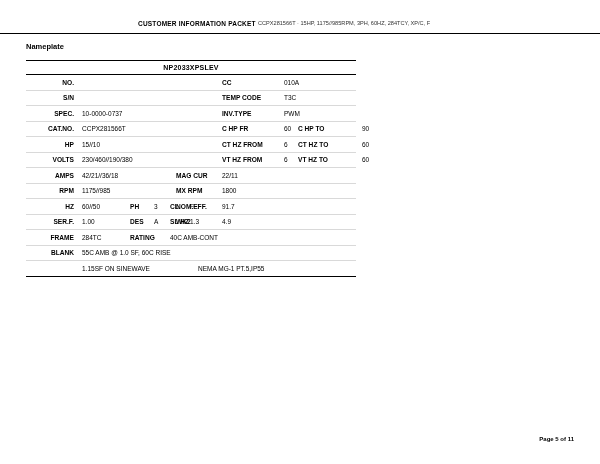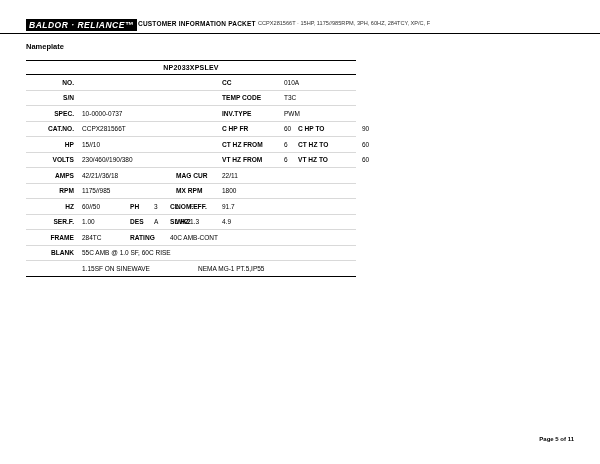--- a/index.html
+++ b/index.html
@@ -142,21 +142,20 @@
     right: 26px;
     bottom: 22px;
     font-size: 6px;
     font-weight: bold;
   }
 </style>
 </head>
 <body>
 
 <div class="header">
-  <span class="brand">BALDOR · RELIANCE™</span>
   <span class="header-title">CUSTOMER INFORMATION PACKET</span>
   <span class="header-spec">CCPX281566T · 15HP, 1175//985RPM, 3PH, 60HZ, 284TCY, XP/C, F</span>
 </div>
 
 <div class="section-label">Nameplate</div>
 
 <div class="np">
   <div class="np-title">NP2033XPSLEV</div>
   <div class="np-body">
 

